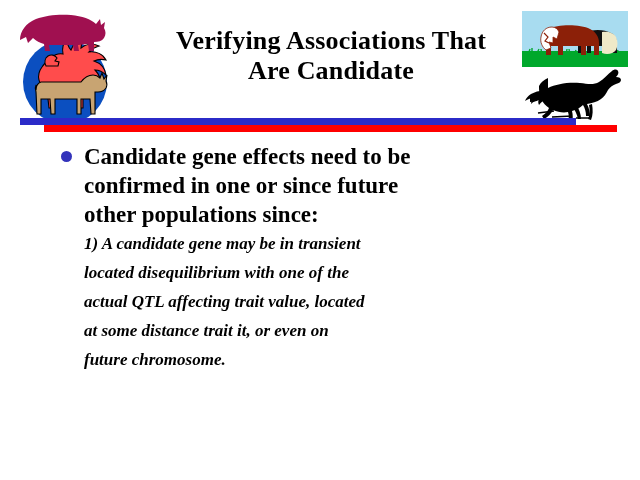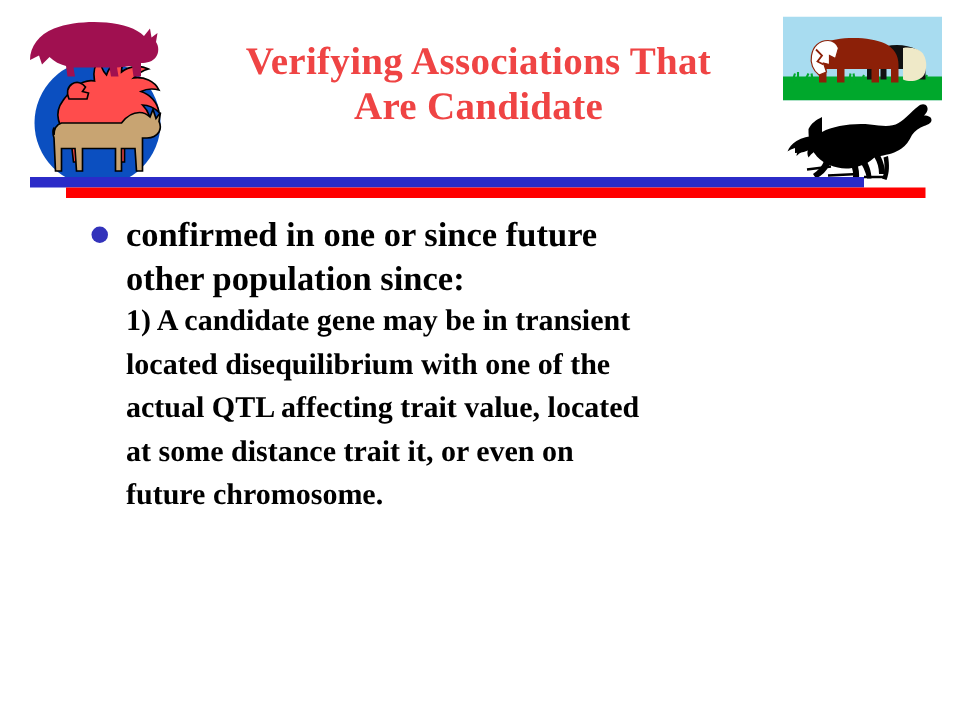--- a/index.html
+++ b/index.html
@@ -26,28 +26,28 @@
     position: absolute;
     left: 6px;
     top: 4px;
     width: 118px;
     height: 122px;
   }
 
   
   #slide-title {
     position: absolute;
-    left: 128px;
+    left: 140px;
     top: 26px;
     width: 382px;
     text-align: center;
     font-size: 26px;
     line-height: 30px;
     font-weight: bold;
-    color: #ef4444;
+    color: #000000;
     letter-spacing: 0.2px;
   }
   #slide-title .title-line {
     display: block;
     white-space: nowrap;
   }
 
   
   #cattle-photo {
     position: absolute;
@@ -102,26 +102,27 @@
     position: absolute;
     left: 3px;
     top: 9px;
     width: 11px;
     height: 11px;
     border-radius: 50%;
     background: #3333BB;
   }
   .para-block {
     display: block;
-    font-size: 20px;
+    font-size: 17px;
     line-height: 29px;
     font-weight: bold;
     color: #000000;
     padding-left: 26px;
     text-indent: 0;
+    font-style: italic;
   }
   .text-line {
     display: block;
     white-space: nowrap;
   }
 </style>
 </head>
 <body>
 
 <div id="slide">
@@ -209,22 +210,23 @@
     </svg>
   </div>
 
   <div id="divider-bar-blue"></div>
   <div id="divider-bar-red"></div>
 
   <div id="body-content">
 
     <div class="bullet-block">
       <span class="bullet-marker"></span>
+      <span class="text-line">Candidate gene effects need to be</span>
       <span class="text-line">confirmed in one or since future</span>
-      <span class="text-line">other population since:</span>
+      <span class="text-line">other populations since:</span>
     </div>
 
     <div class="para-block">
       <span class="text-line">1) A candidate gene may be in transient</span>
       <span class="text-line">located disequilibrium with one of the</span>
       <span class="text-line">actual QTL affecting trait value, located</span>
       <span class="text-line">at some distance trait it, or even on</span>
       <span class="text-line">future chromosome.</span>
     </div>
 

